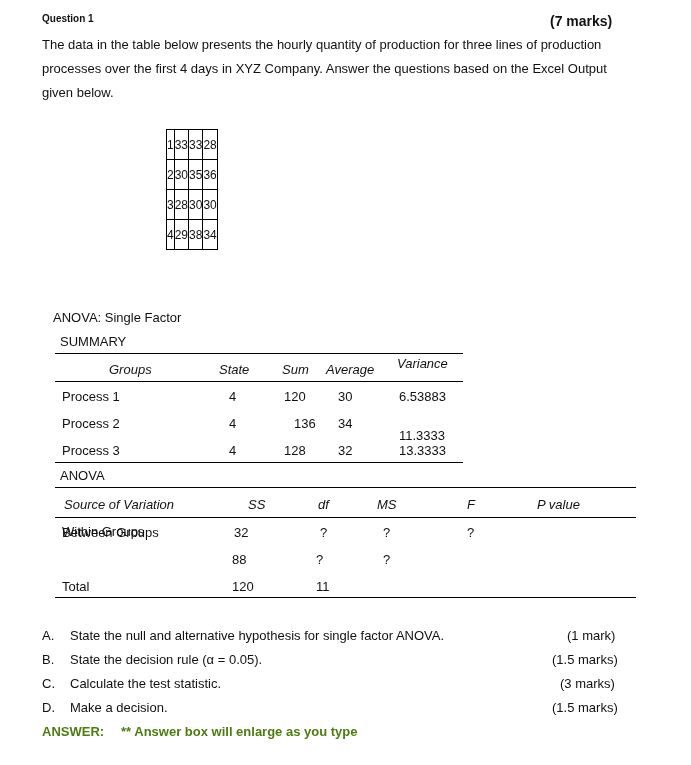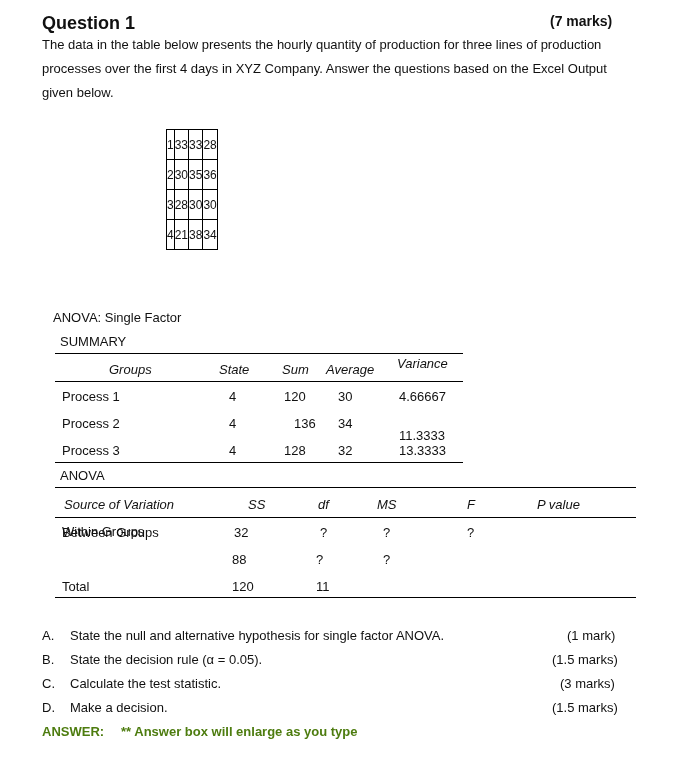--- a/index.html
+++ b/index.html
@@ -14,21 +14,21 @@
   
   table.data { position: absolute; left: 166px; top: 129px; border-collapse: collapse; font-size: 12px; }
   table.data td, table.data th { border: 1px solid #000; text-align: center; padding: 0; height: 29px; }
   table.data th { font-weight: bold; height: 31px; }
   table.data .c0 { width: 81px; } table.data .c1 { width: 82px; }
   table.data .c2 { width: 82px; } table.data .c3 { width: 83px; }
 </style>
 </head>
 <body>
 
-<div class="abs bold" style="left:42px; top:13px; font-size:18px;">Question 1</div>
+<div class="abs bold" style="left:42px; top:13px; font-size:10px;">Question 1</div>
 <div class="abs bold" style="left:550px; top:13px; font-size:14px;">(7 marks)</div>
 <div class="abs" style="left:42px; top:37px;">The data in the table below presents the hourly quantity of production for three lines of production</div>
 <div class="abs" style="left:42px; top:61px;">processes over the first 4 days in XYZ Company. Answer the questions based on the Excel Output</div>
 <div class="abs" style="left:42px; top:85px;">given below.</div>
 
 <table class="data">
   <tbody>
   <tr>
     <td>1</td>
     <td>33</td>
@@ -42,21 +42,21 @@
     <td>36</td>
   </tr>
   <tr>
     <td>3</td>
     <td>28</td>
     <td>30</td>
     <td>30</td>
   </tr>
   <tr>
     <td>4</td>
-    <td>21</td>
+    <td>29</td>
     <td>38</td>
     <td>34</td>
   </tr>
 </tbody>
   </table>
 
 <div class="abs" style="left:53px; top:310px;">ANOVA: Single Factor</div>
 <div class="abs" style="left:60px; top:334px;">SUMMARY</div>
 
 <div class="hline" style="left:55px; top:353px; width:408px;"></div>
@@ -64,21 +64,21 @@
 <div class="abs ital" style="left:219px; top:362px;">State</div>
 <div class="abs ital" style="left:282px; top:362px;">Sum</div>
 <div class="abs ital" style="left:326px; top:362px;">Average</div>
 <div class="abs ital" style="left:397px; top:356px;">Variance</div>
 <div class="hline" style="left:55px; top:381px; width:408px;"></div>
 
 <div class="abs" style="left:62px; top:389px;">Process 1</div>
 <div class="abs" style="left:229px; top:389px;">4</div>
 <div class="abs" style="left:284px; top:389px;">120</div>
 <div class="abs" style="left:338px; top:389px;">30</div>
-<div class="abs" style="left:399px; top:389px;">4.66667</div>
+<div class="abs" style="left:399px; top:389px;">6.53883</div>
 
 <div class="abs" style="left:62px; top:416px;">Process 2</div>
 <div class="abs" style="left:229px; top:416px;">4</div>
 <div class="abs" style="left:284px; top:416px;margin-left:10px;">136</div>
 <div class="abs" style="left:338px; top:416px;">34</div>
 <div class="abs" style="left:399px; top:428px;">11.3333</div>
 
 <div class="abs" style="left:62px; top:443px;">Process 3</div>
 <div class="abs" style="left:229px; top:443px;">4</div>
 <div class="abs" style="left:284px; top:443px;">128</div>

